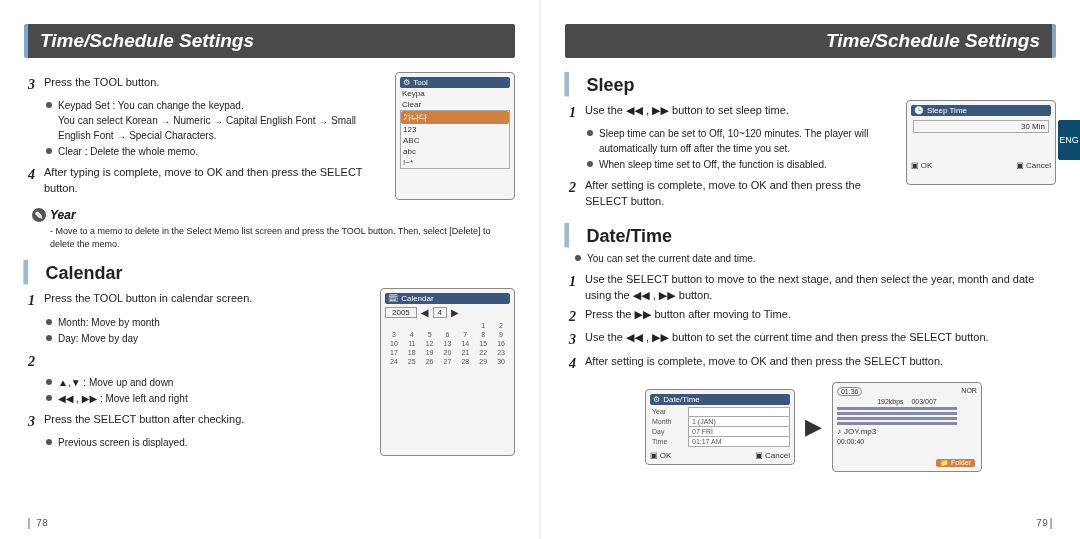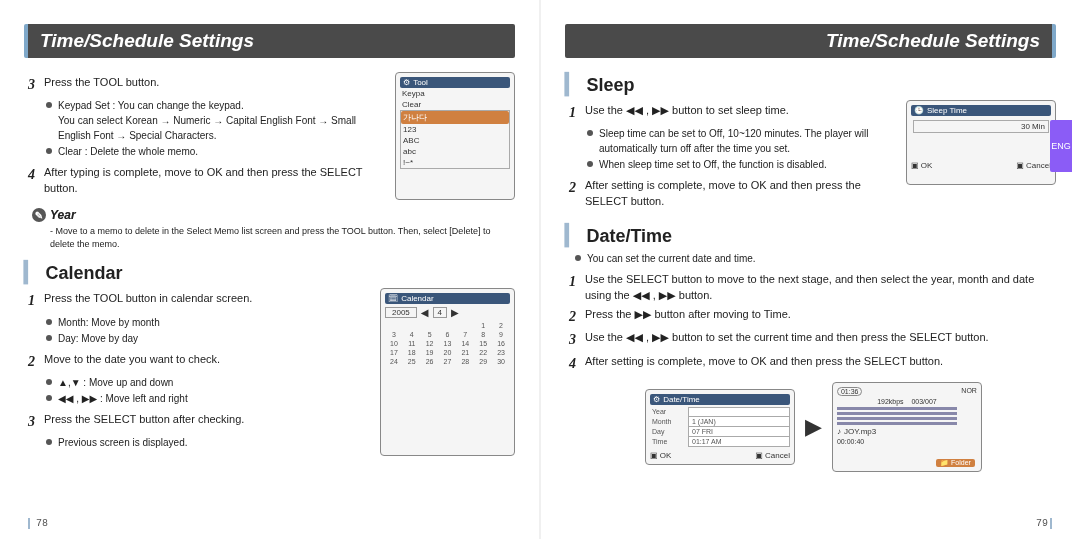--- a/index.html
+++ b/index.html
@@ -95,21 +95,21 @@
   .note-badge {
     width:14px;height:14px;border-radius:50%;background:#555;color:#fff;font-size:10px;display:inline-flex;align-items:center;justify-content:center;margin-right:4px;
   }
   .note-body { font-size:9px; line-height:1.4; margin-left:18px; }
   .pageno {
     position:absolute; bottom:10px; font-size:10px; color:#555;font-family:Liberation Mono, monospace;
   }
   .pageno.left { left:28px; border-left:2px solid #9fb8cf; padding-left:6px;}
   .pageno.right { right:28px; border-right:2px solid #9fb8cf; padding-right:2px;}
   .side-tab {
-    position:absolute; right:8px; top:120px; width:22px; height:52px; background:#8b5cf6;color:#fff;font-size:9px; writing-mode: horizontal-tb; display:flex;align-items:center;justify-content:center;border-radius:2px 0 0 2px;
+    position:absolute; right:0; top:120px; width:22px; height:40px; background:#0c4a6e;color:#fff;font-size:9px; writing-mode: horizontal-tb; display:flex;align-items:center;justify-content:center;border-radius:2px 0 0 2px;
   }
   
   .mini {
     border:1px solid #888; border-radius:4px; background:#f5f5f5; font-size:8px; color:#333;
     box-sizing:border-box; padding:4px;
   }
   .mini .mhead { background:#3a567a;color:#fff;padding:1px 3px;font-size:8px;border-radius:2px;display:flex;align-items:center;gap:3px;}
   .mini .mrow { padding:1px 2px; }
   .mini .hl { background:#d08040;color:#fff;border-radius:2px;}
   .mini table { border-collapse:collapse; font-size:7px; width:100%; margin-top:2px;}
@@ -205,21 +205,20 @@
               <span class="dot"></span>
               <span>Month: Move by month</span>
             </div>
           <div class="bi">
               <span class="dot"></span>
               <span>Day: Move by day</span>
             </div>
         </div>
         <div class="step">
             <span class="num">2</span>
-            <span class="txt">Move to the date you want to check.</span>
           </div>
         <div class="bullet-list">
           <div class="bi">
               <span class="dot"></span>
               <span>▲,▼ : Move up and down</span>
             </div>
           <div class="bi">
               <span class="dot"></span>
               <span>◀◀ , ▶▶ : Move left and right</span>
             </div>

